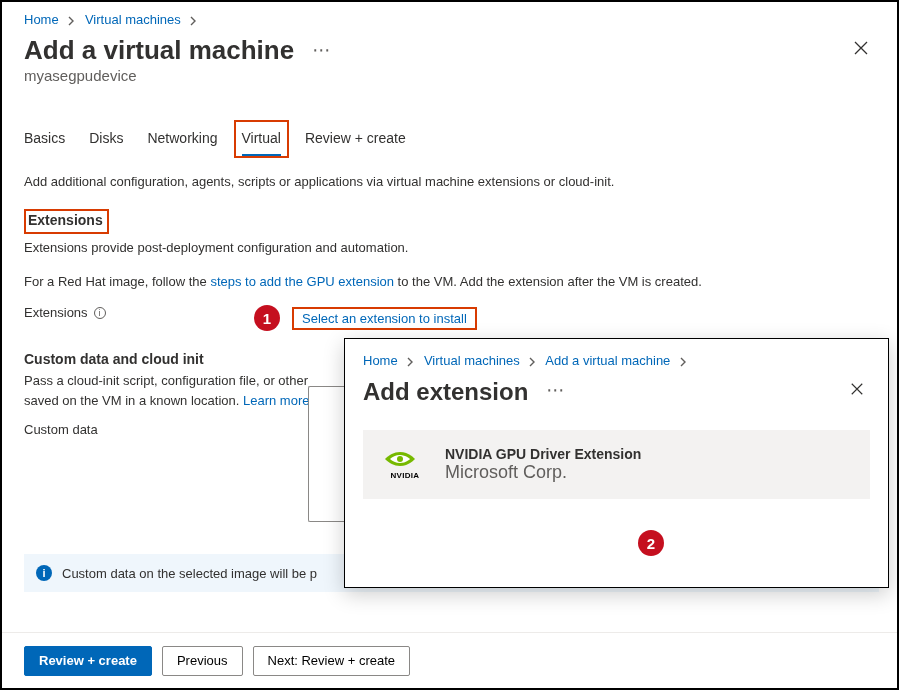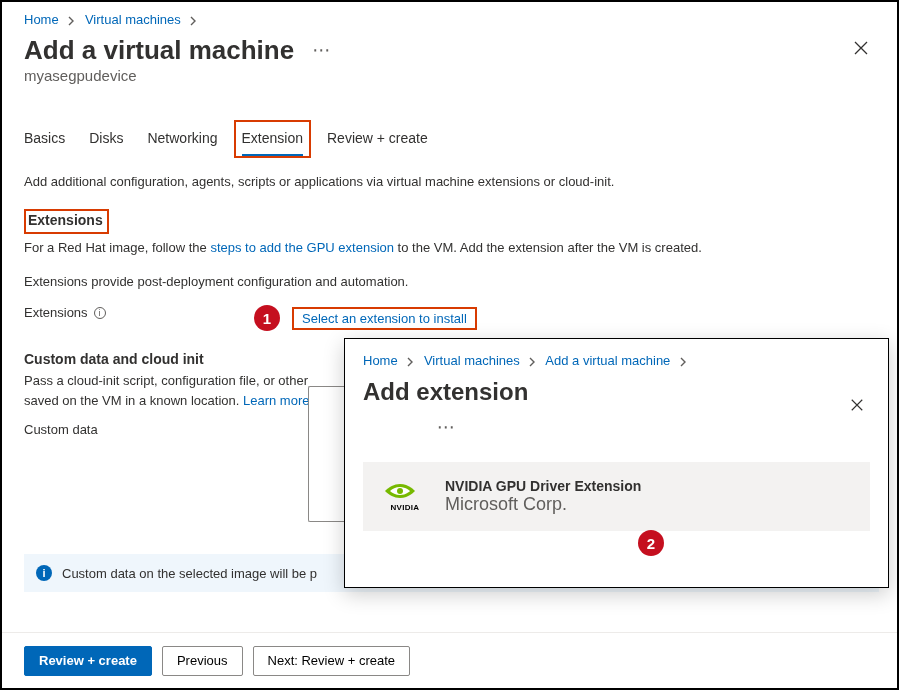--- a/index.html
+++ b/index.html
@@ -112,34 +112,34 @@
         </svg>
     </span>
   </div>
   <div class="subtitle">myasegpudevice</div>
 
   <div class="tabs">
     <div class="tab">Basics</div>
     <div class="tab">Disks</div>
     <div class="tab">Networking</div>
     <div class="tab-highlight">
-      <div class="tab active">Extension</div>
+      <div class="tab active">Virtual</div>
     </div>
     <div class="tab">Review + create</div>
   </div>
 
   <div class="desc">Add additional configuration, agents, scripts or applications via virtual machine extensions or cloud-init.</div>
 
   <div class="hl-box">
     <span class="section-h">Extensions</span>
   </div>
+  <div class="para">Extensions provide post-deployment configuration and automation.</div>
   <div class="para">
     <span>For a Red Hat image, follow the </span><a>steps to add the GPU extension</a><span> to the VM. Add the extension after the VM is created.</span>
   </div>
-  <div class="para">Extensions provide post-deployment configuration and automation.</div>
 
   <div class="field-row" style="position:relative;">
     <div class="field-label">
       <span>Extensions</span>
       <span class="info-icon">i</span>
     </div>
     <div style="display:flex;align-items:center;gap:12px;position:relative;">
       <div class="callout-badge" style="position:static;">1</div>
       <span class="select-ext-box">
         <a>Select an extension to install</a>
@@ -181,21 +181,21 @@
     <a>Virtual machines</a>
     <span class="sep"><svg width="7" height="10" viewBox="0 0 7 10">
           <path d="M1 1 L5 5 L1 9" stroke="#605e5c" stroke-width="1.4" fill="none"></path>
         </svg></span>
     <a>Add a virtual machine</a>
     <span class="sep"><svg width="7" height="10" viewBox="0 0 7 10">
           <path d="M1 1 L5 5 L1 9" stroke="#605e5c" stroke-width="1.4" fill="none"></path>
         </svg></span>
   </div>
   <div class="title-row">
-    <div style="display:flex;align-items:center;gap:10px;flex-direction:column;">
+    <div style="display:flex;align-items:center;gap:10px;">
       <h2>Add extension</h2>
       <span class="ellipsis-btn">⋯</span>
     </div>
     <span class="close-btn">
       <svg width="14" height="14" viewBox="0 0 16 16">
           <path d="M2 2 L14 14 M14 2 L2 14" stroke="#323130" stroke-width="1.3"></path>
         </svg>
     </span>
   </div>
 

